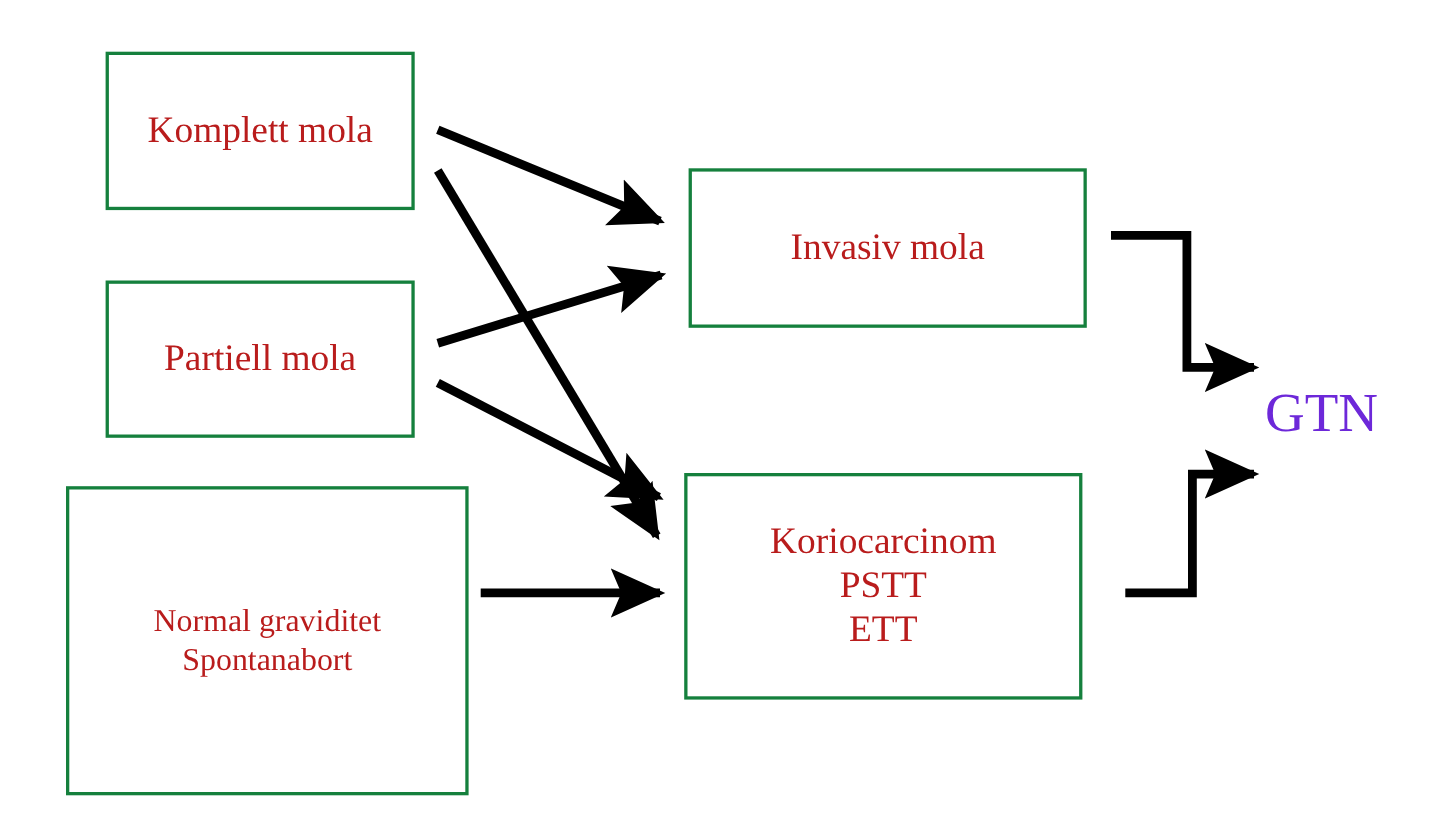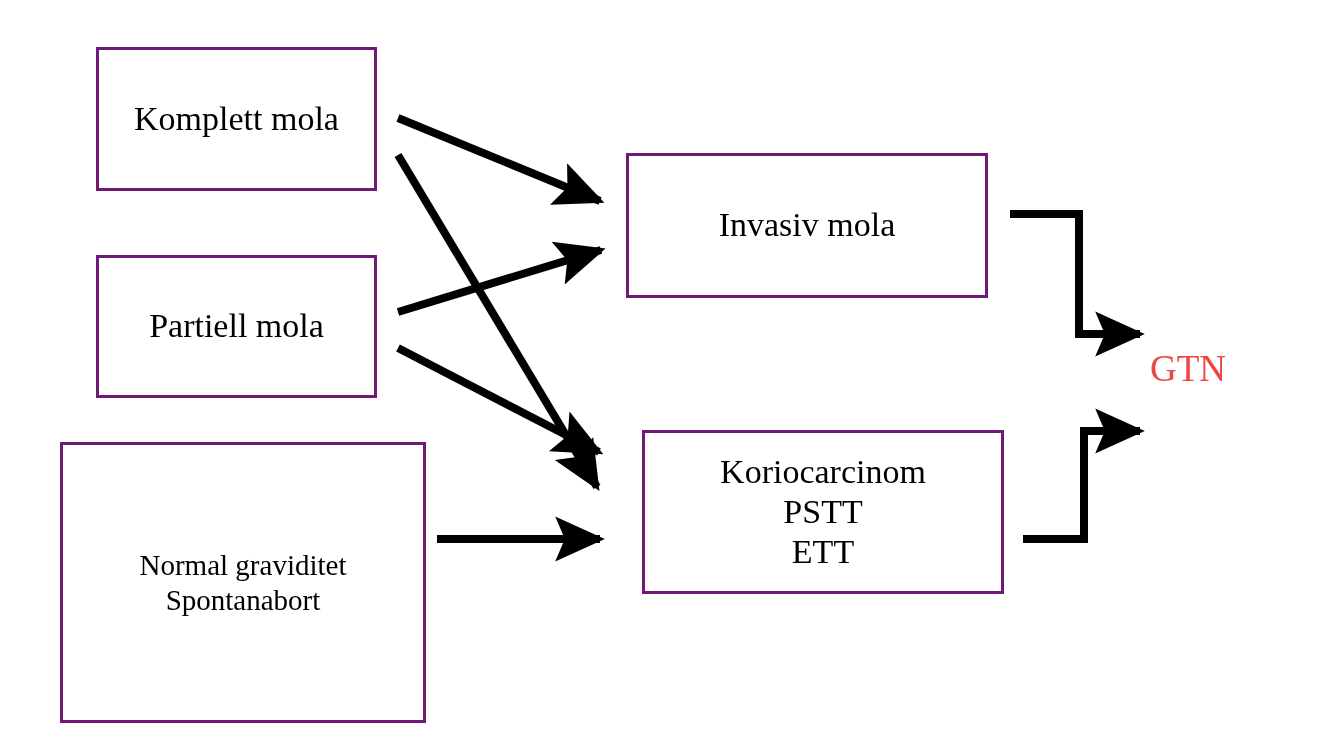--- a/index.html
+++ b/index.html
@@ -18,30 +18,30 @@
   #diagram-svg {
     position: absolute;
     left: 0;
     top: 0;
     width: 1317px;
     height: 741px;
   }
   .node-box {
     position: absolute;
     box-sizing: border-box;
-    border: 3px solid #701a75;
+    border: 3px solid #15803d;
     background: #ffffff;
     display: flex;
     flex-direction: column;
     align-items: center;
     justify-content: center;
     font-family: "Liberation Serif", "DejaVu Serif", serif;
     font-size: 34px;
     line-height: 1.18;
-    color: #000000;
+    color: #b91c1c;
     text-align: center;
     white-space: nowrap;
   }
   .node-line {
     display: block;
   }
   #box-komplett-mola {
     left: 96px;
     top: 47px;
     width: 281px;
@@ -61,33 +61,33 @@
     height: 281px;
     font-size: 29px;
   }
   #box-invasiv-mola {
     left: 626px;
     top: 153px;
     width: 362px;
     height: 145px;
   }
   #box-koriocarcinom {
-    left: 642px;
+    left: 622px;
     top: 430px;
     width: 362px;
-    height: 164px;
+    height: 206px;
   }
   #label-gtn {
     position: absolute;
     left: 1150px;
     top: 350px;
     font-family: "Liberation Serif", "DejaVu Serif", serif;
-    font-size: 37px;
+    font-size: 50px;
     line-height: 1;
-    color: #ef4444;
+    color: #6d28d9;
     white-space: nowrap;
   }
 </style>
 </head>
 <body>
 
 <div id="page">
 
   <svg id="diagram-svg" viewBox="0 0 1317 741" xmlns="http://www.w3.org/2000/svg">
     <defs>

